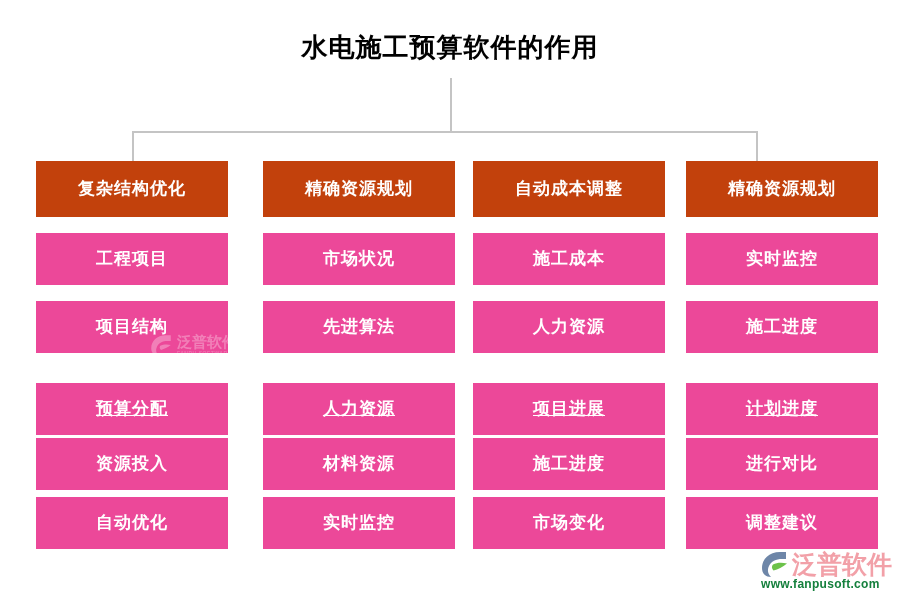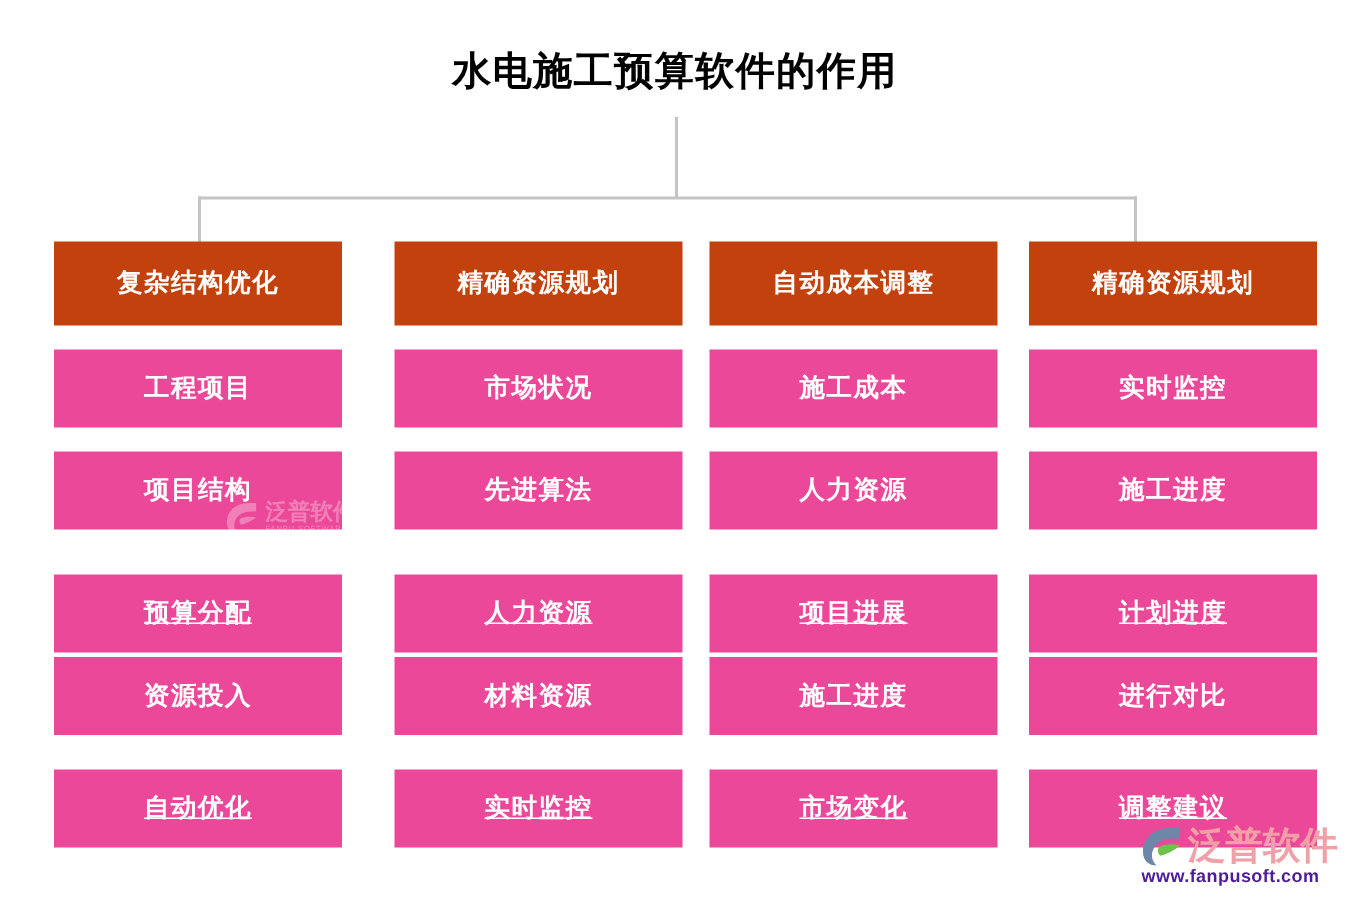--- a/index.html
+++ b/index.html
@@ -108,21 +108,21 @@
     height: 52px;
     line-height: 52px;
     font-size: 17px;
     letter-spacing: 1px;
   }
 
   .box.item.r0 { top: 72px;  }
   .box.item.r1 { top: 140px; }
   .box.item.r2 { top: 222px; text-decoration: underline; }
   .box.item.r3 { top: 277px; }
-  .box.item.r4 { top: 352px; text-decoration: underline; }
+  .box.item.r4 { top: 336px; }
 
   
   #watermark-center {
     position: absolute;
     left: 148px;
     top: 328px;
     width: 110px;
     height: 34px;
     opacity: 0.30;
     display: flex;
@@ -180,21 +180,21 @@
     font-size: 25px;
     font-weight: bold;
     color: #f2a0a8;
     letter-spacing: 0px;
     line-height: 30px;
     white-space: nowrap;
   }
   #brand-logo .logo-url {
     font-size: 12px;
     font-weight: bold;
-    color: #4c1d95;
+    color: #15803d;
     letter-spacing: 0.3px;
     margin-left: 3px;
     margin-top: -3px;
     white-space: nowrap;
   }
 </style>
 </head>
 <body>
 
 <div id="canvas">

